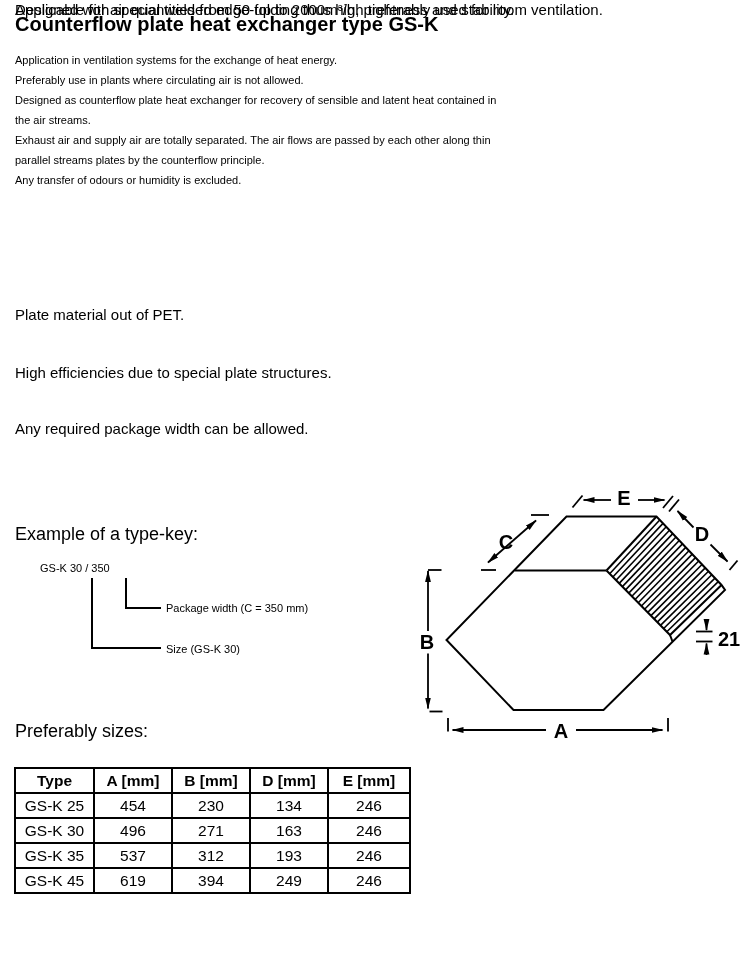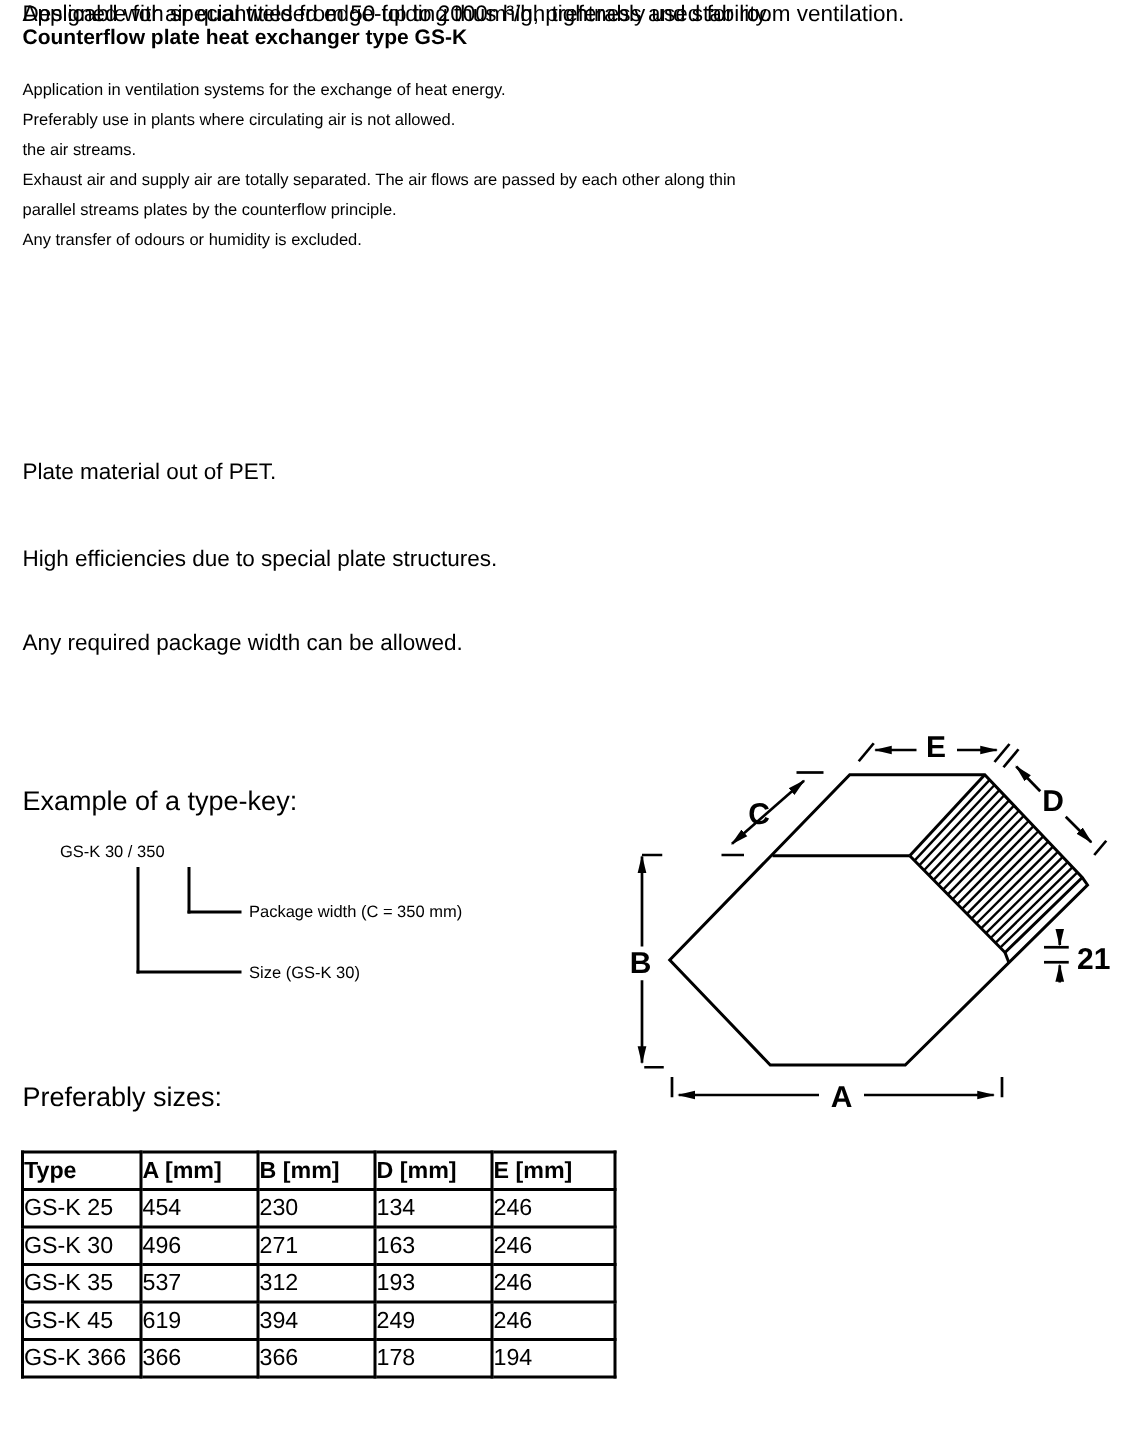--- a/index.html
+++ b/index.html
@@ -1,58 +1,59 @@
 <!DOCTYPE html>
 <html><head>
 <meta charset="utf-8">
 <style>
   html,body{margin:0;padding:0}
   body{
     width:754px;height:964px;position:relative;background:#fff;color:#000;
     font-family:"Liberation Sans",sans-serif;overflow:hidden;
   }
   .abs{position:absolute}
-  .title{font-size:14px;font-weight:bold;line-height:22px;white-space:nowrap}
+  .title{font-size:20px;font-weight:bold;line-height:22px;white-space:nowrap}
   .body-text{font-size:11px;line-height:20px;white-space:nowrap}
   .intro-line{height:20px}
   .feature{position:absolute;left:15px;font-size:15px;line-height:20px;white-space:nowrap}
   .feature:nth-of-type(1){top:226px}
   .feature:nth-of-type(2){top:265px}
   .feature:nth-of-type(3){top:305px}
   .feature:nth-of-type(4){top:363px}
   .feature:nth-of-type(5){top:419px}
   .section-heading{font-size:18px;font-weight:normal;line-height:22px;white-space:nowrap}
   .tk-line{position:absolute;background:#000}
   
   #sizes-table{
     position:absolute;left:14px;top:767px;width:395px;
     border-collapse:collapse;table-layout:fixed;
     font-size:15.5px;
   }
   #sizes-table th,#sizes-table td{
-    border:2px solid #000;height:23px;padding:0;text-align:left;
+    border:2px solid #000;height:23px;padding:0;text-align:center;
     vertical-align:middle;overflow:hidden;white-space:nowrap;
   }
   #sizes-table th{font-weight:bold}
   
   #diagram-svg{position:absolute;left:415px;top:484px}
   #diagram-svg .ln{stroke:#000;fill:none;stroke-width:2;stroke-linejoin:miter}
   #diagram-svg .dim{stroke:#000;fill:none;stroke-width:1.8}
   #diagram-svg .hatch{stroke:#000;stroke-width:1.6}
   #diagram-svg text{fill:#000;stroke:none;font-family:"Liberation Sans",sans-serif;
     font-weight:bold;font-size:20px}
 </style>
 </head>
 <body>
 
 <div class="abs title" style="left:15px;top:13px">Counterflow plate heat exchanger type GS-K</div>
 
 <div class="abs body-text" style="left:15px;top:50px">
   <div class="intro-line">Application in ventilation systems for the exchange of heat energy.</div>
   <div class="intro-line">Preferably use in plants where circulating air is not allowed.</div>
+  <div class="intro-line">Designed as counterflow plate heat exchanger for recovery of sensible and latent heat contained in</div>
   <div class="intro-line">the air streams.</div>
   <div class="intro-line">Exhaust air and supply air are totally separated. The air flows are passed by each other along thin</div>
   <div class="intro-line">parallel streams plates by the counterflow principle.</div>
   <div class="intro-line">Any transfer of odours or humidity is excluded.</div>
 </div>
 
 <div class="feature">Plate material out of PET.</div>
 <div class="feature">High efficiencies due to special plate structures.</div>
 <div class="feature">Any required package width can be allowed.</div>
 <div class="feature">Designed with special welded edge-folding thus high tightness and stability.</div>
@@ -195,21 +196,14 @@
         <td>193</td>
         <td>246</td>
       </tr>
       <tr>
         <td>GS-K 45</td>
         <td>619</td>
         <td>394</td>
         <td>249</td>
         <td>246</td>
       </tr>
-      <tr>
-        <td>GS-K 366</td>
-        <td>366</td>
-        <td>366</td>
-        <td>178</td>
-        <td>194</td>
-      </tr>
     </tbody>
 </table>
 
 </body></html>

